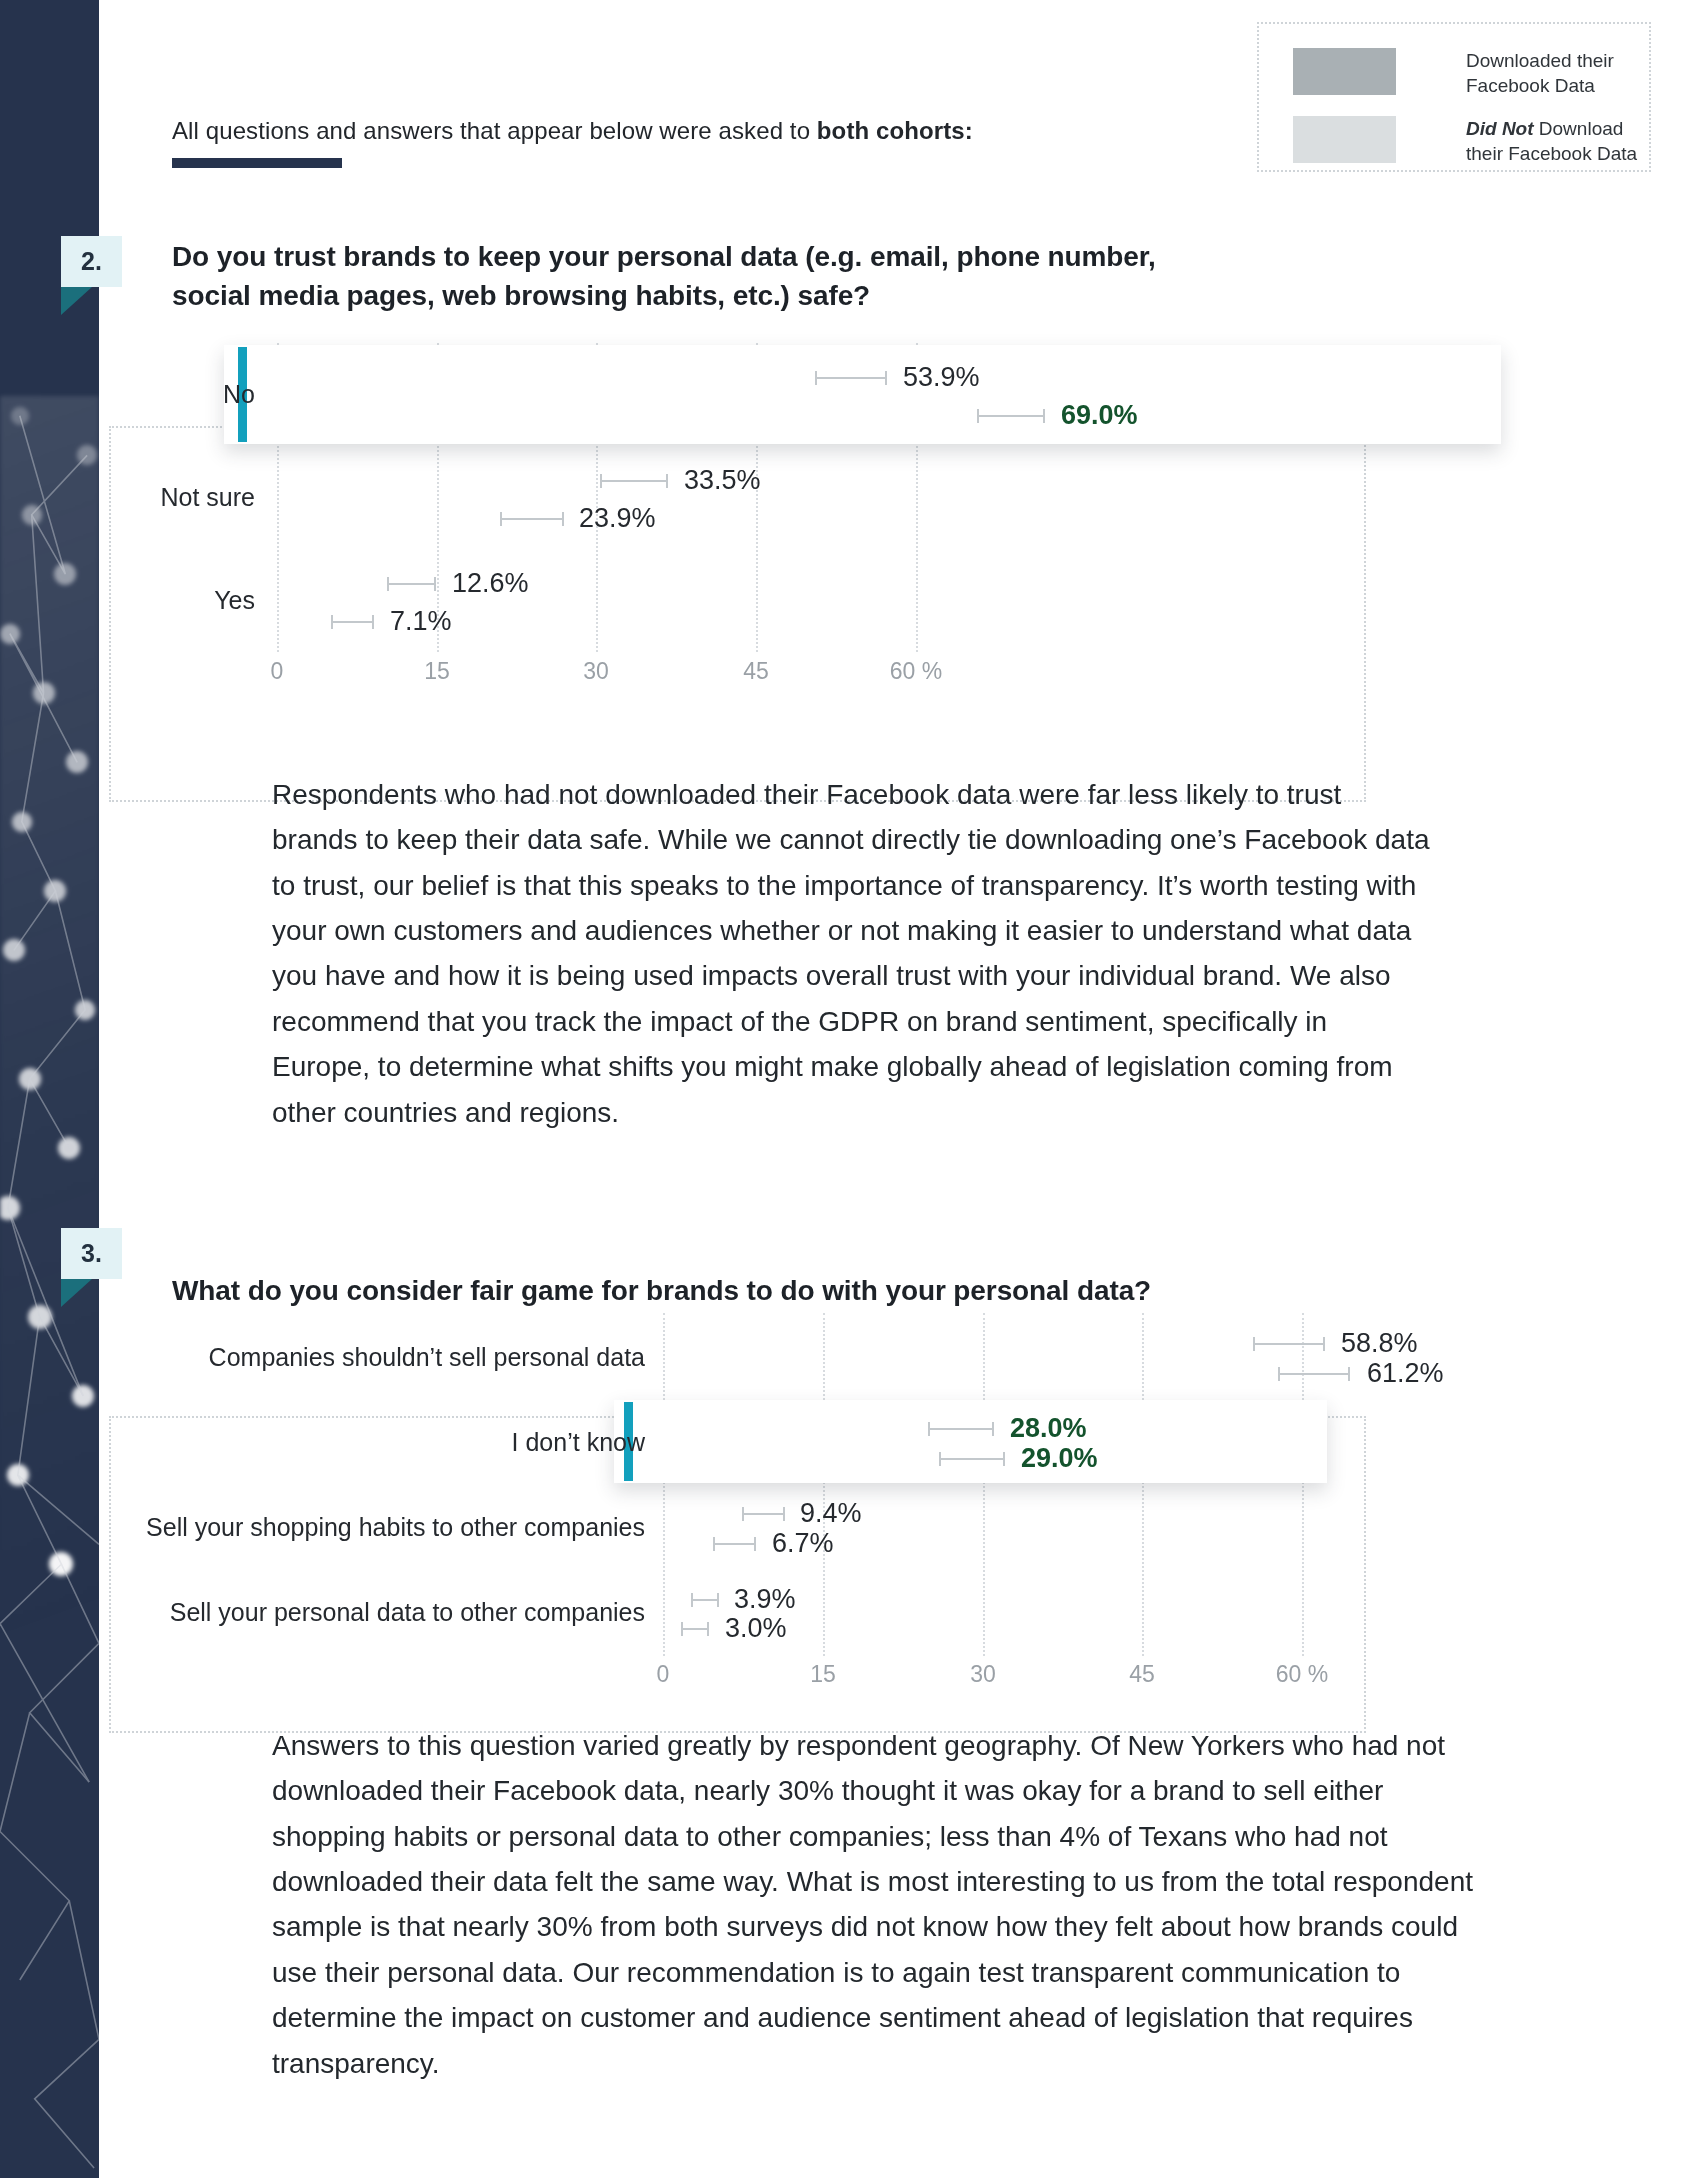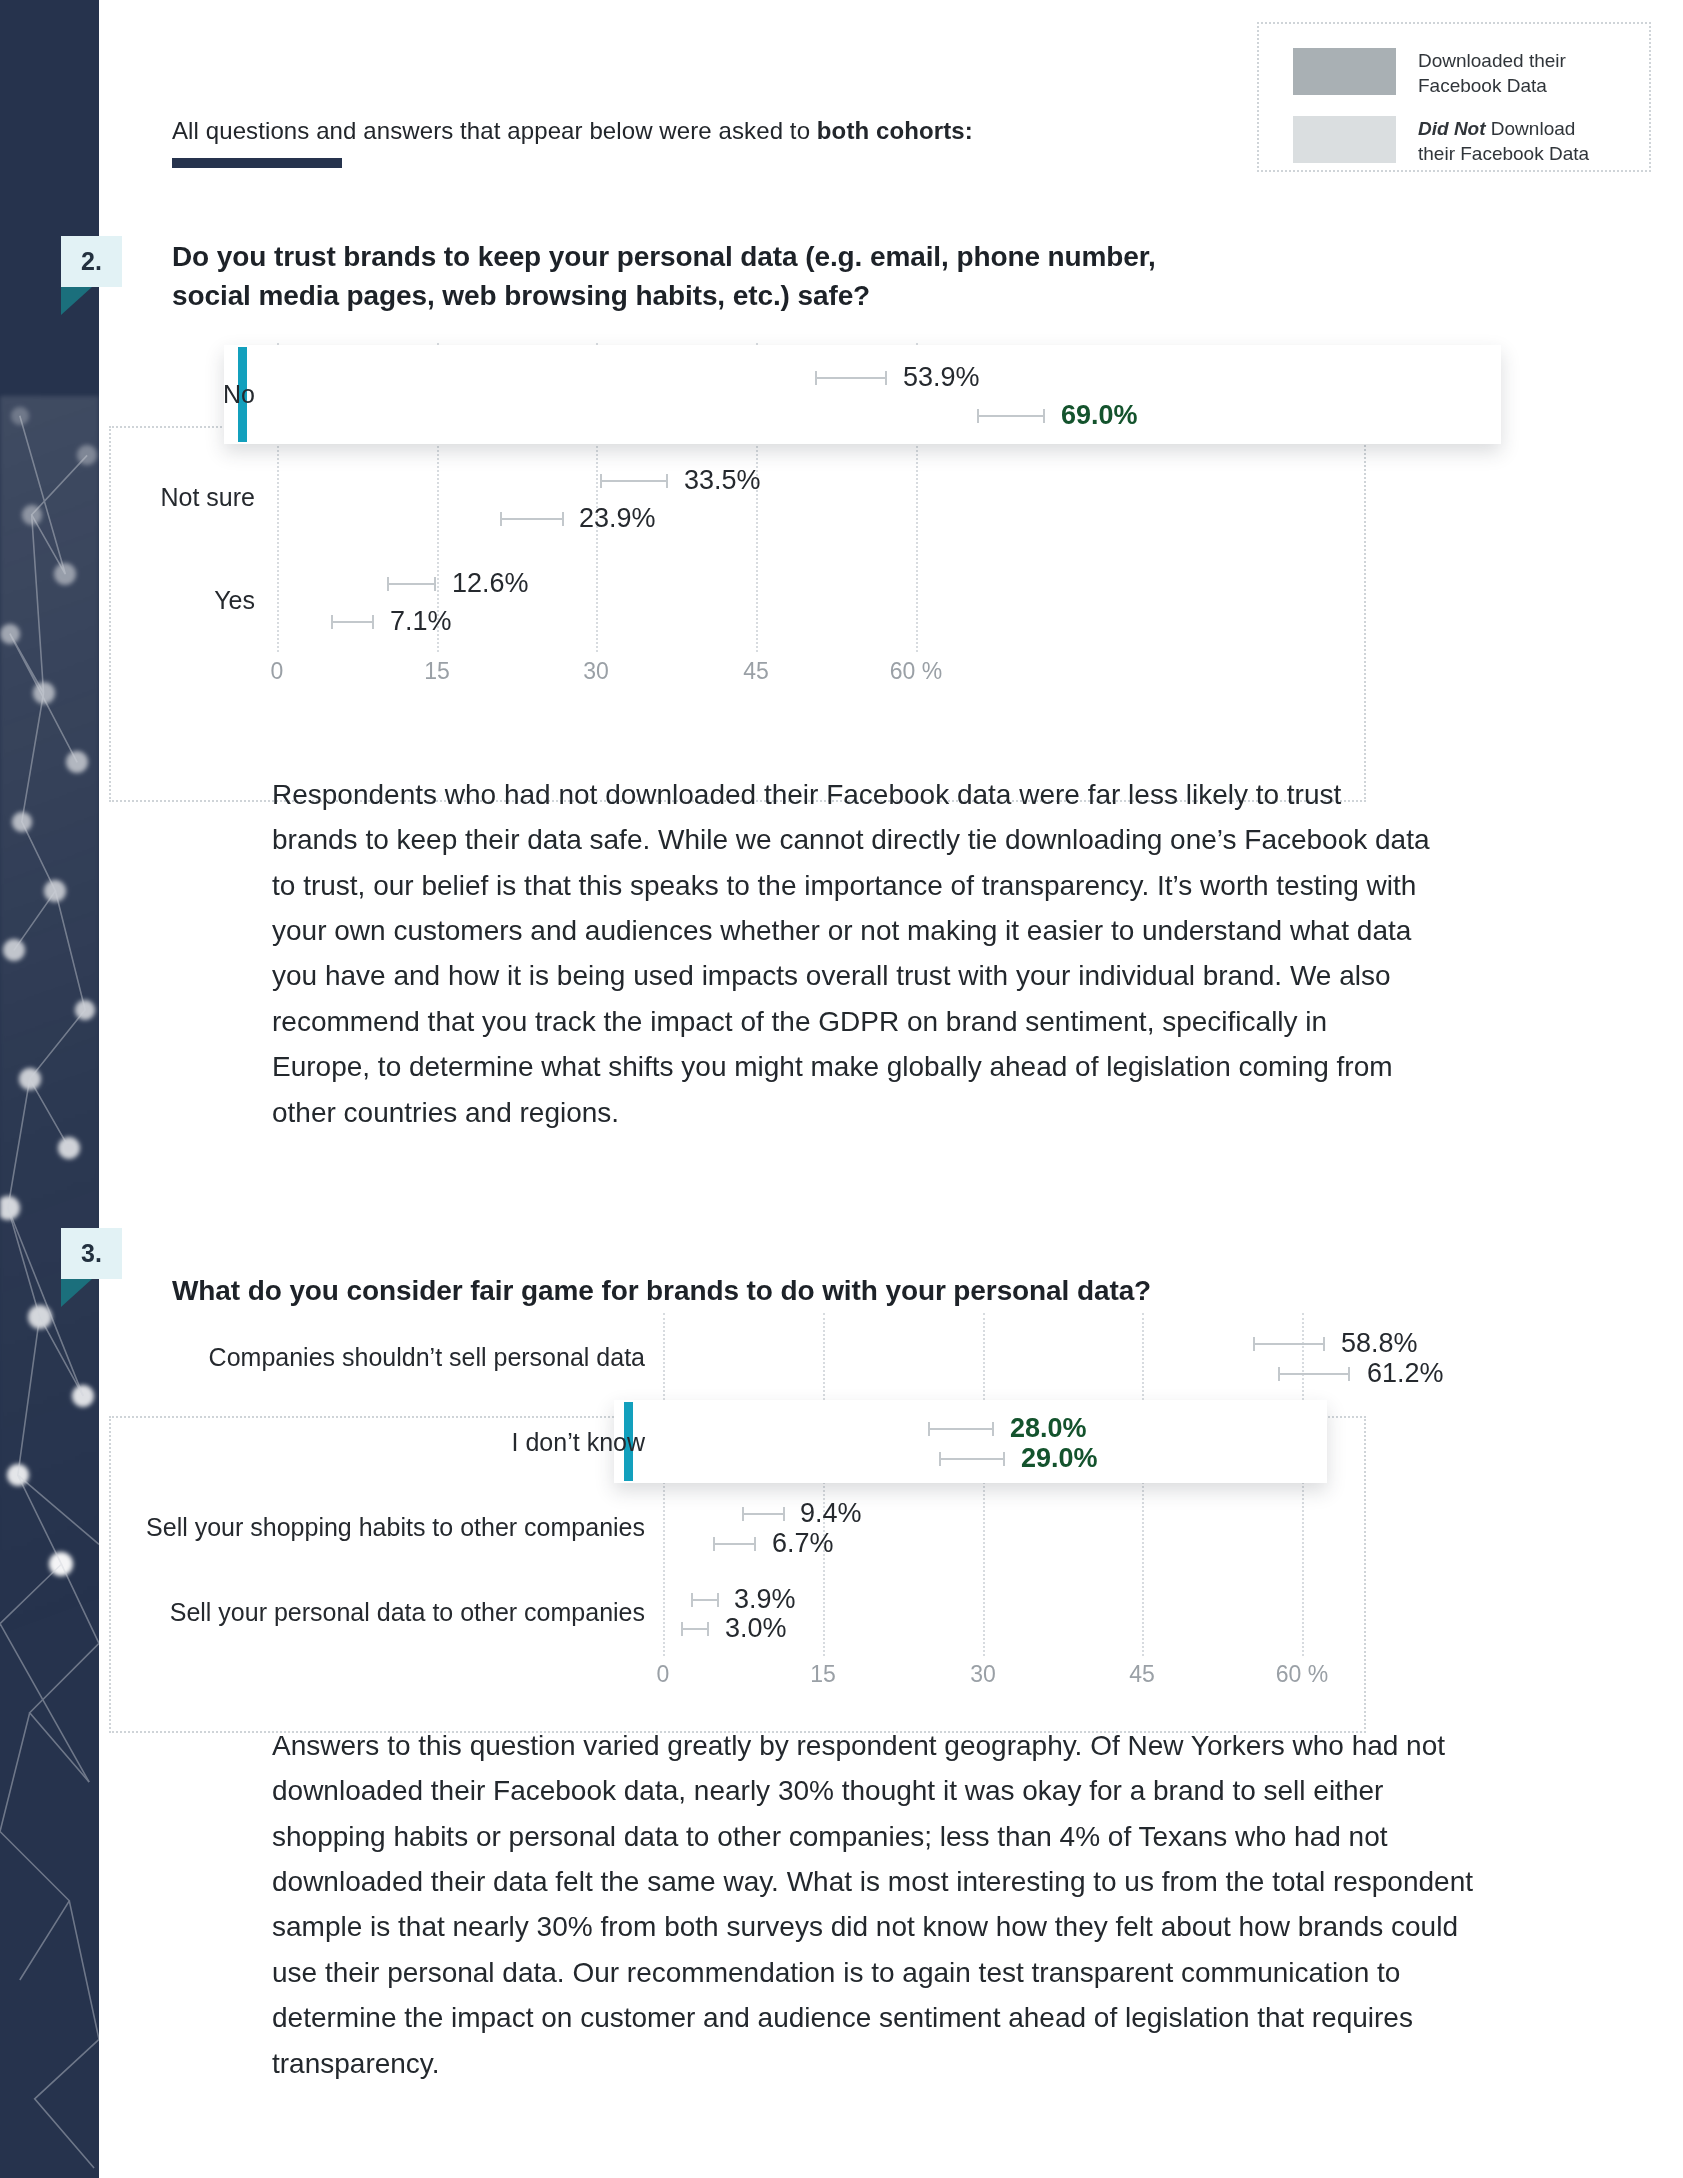--- a/index.html
+++ b/index.html
@@ -63,21 +63,21 @@
     width: 170px; height: 10px; background: #26334d;
   }
 
   
   .legend {
     position: absolute; left: 1158px; top: 22px;
     width: 394px; height: 150px;
     border: 2px dotted #cfd4d8;
     padding: 24px 0 0 34px;
   }
-  .legend-row { display: flex; align-items: flex-start; margin-bottom: 18px; }
+  .legend-row { display: flex; align-items: flex-start; margin-bottom: 18px; gap: 48px; }
   .legend-swatch { width: 103px; height: 47px; flex: 0 0 auto; }
   .legend-swatch.dark { background: #a9b0b4; }
   .legend-swatch.light { background: #dadee0; }
   .legend-text { margin-left: 22px; font-size: 19px; line-height: 1.32; color: #30353a; }
   .legend-text i { font-style: italic; font-weight: 700; }
 
   
   .qnum-wrap { position: absolute; }
   .qnum {
     position: relative; width: 61px; height: 51px;

